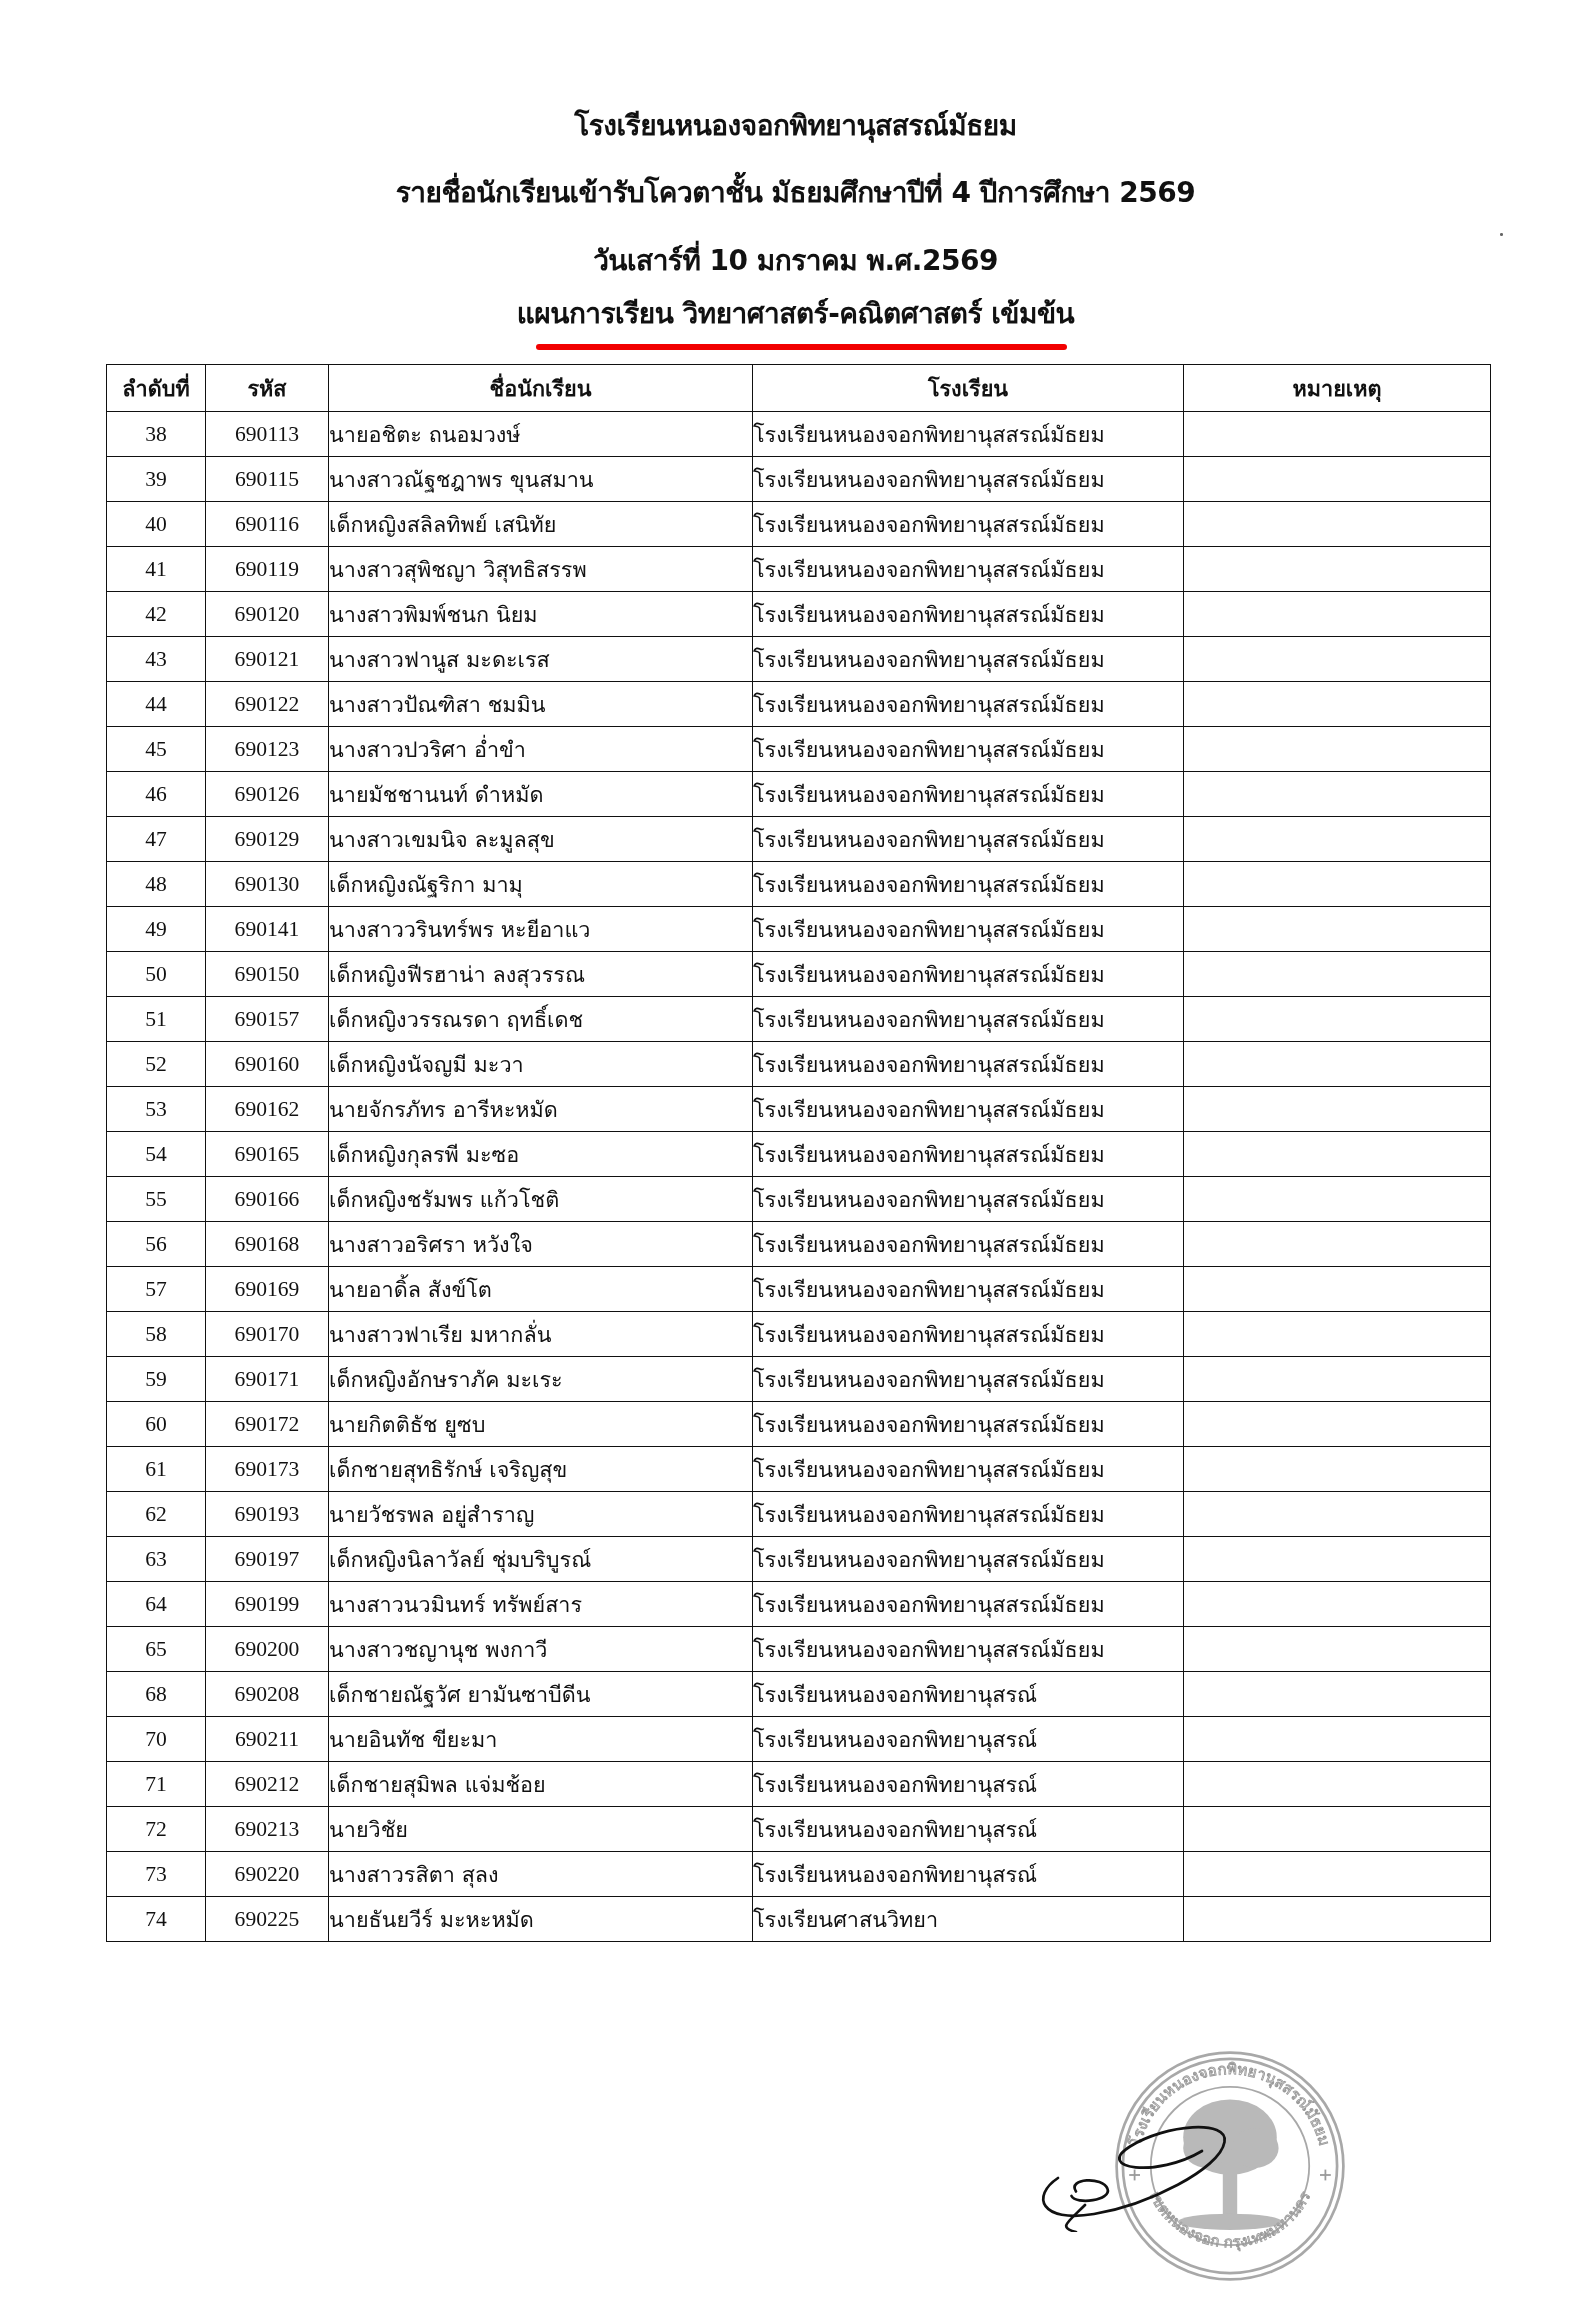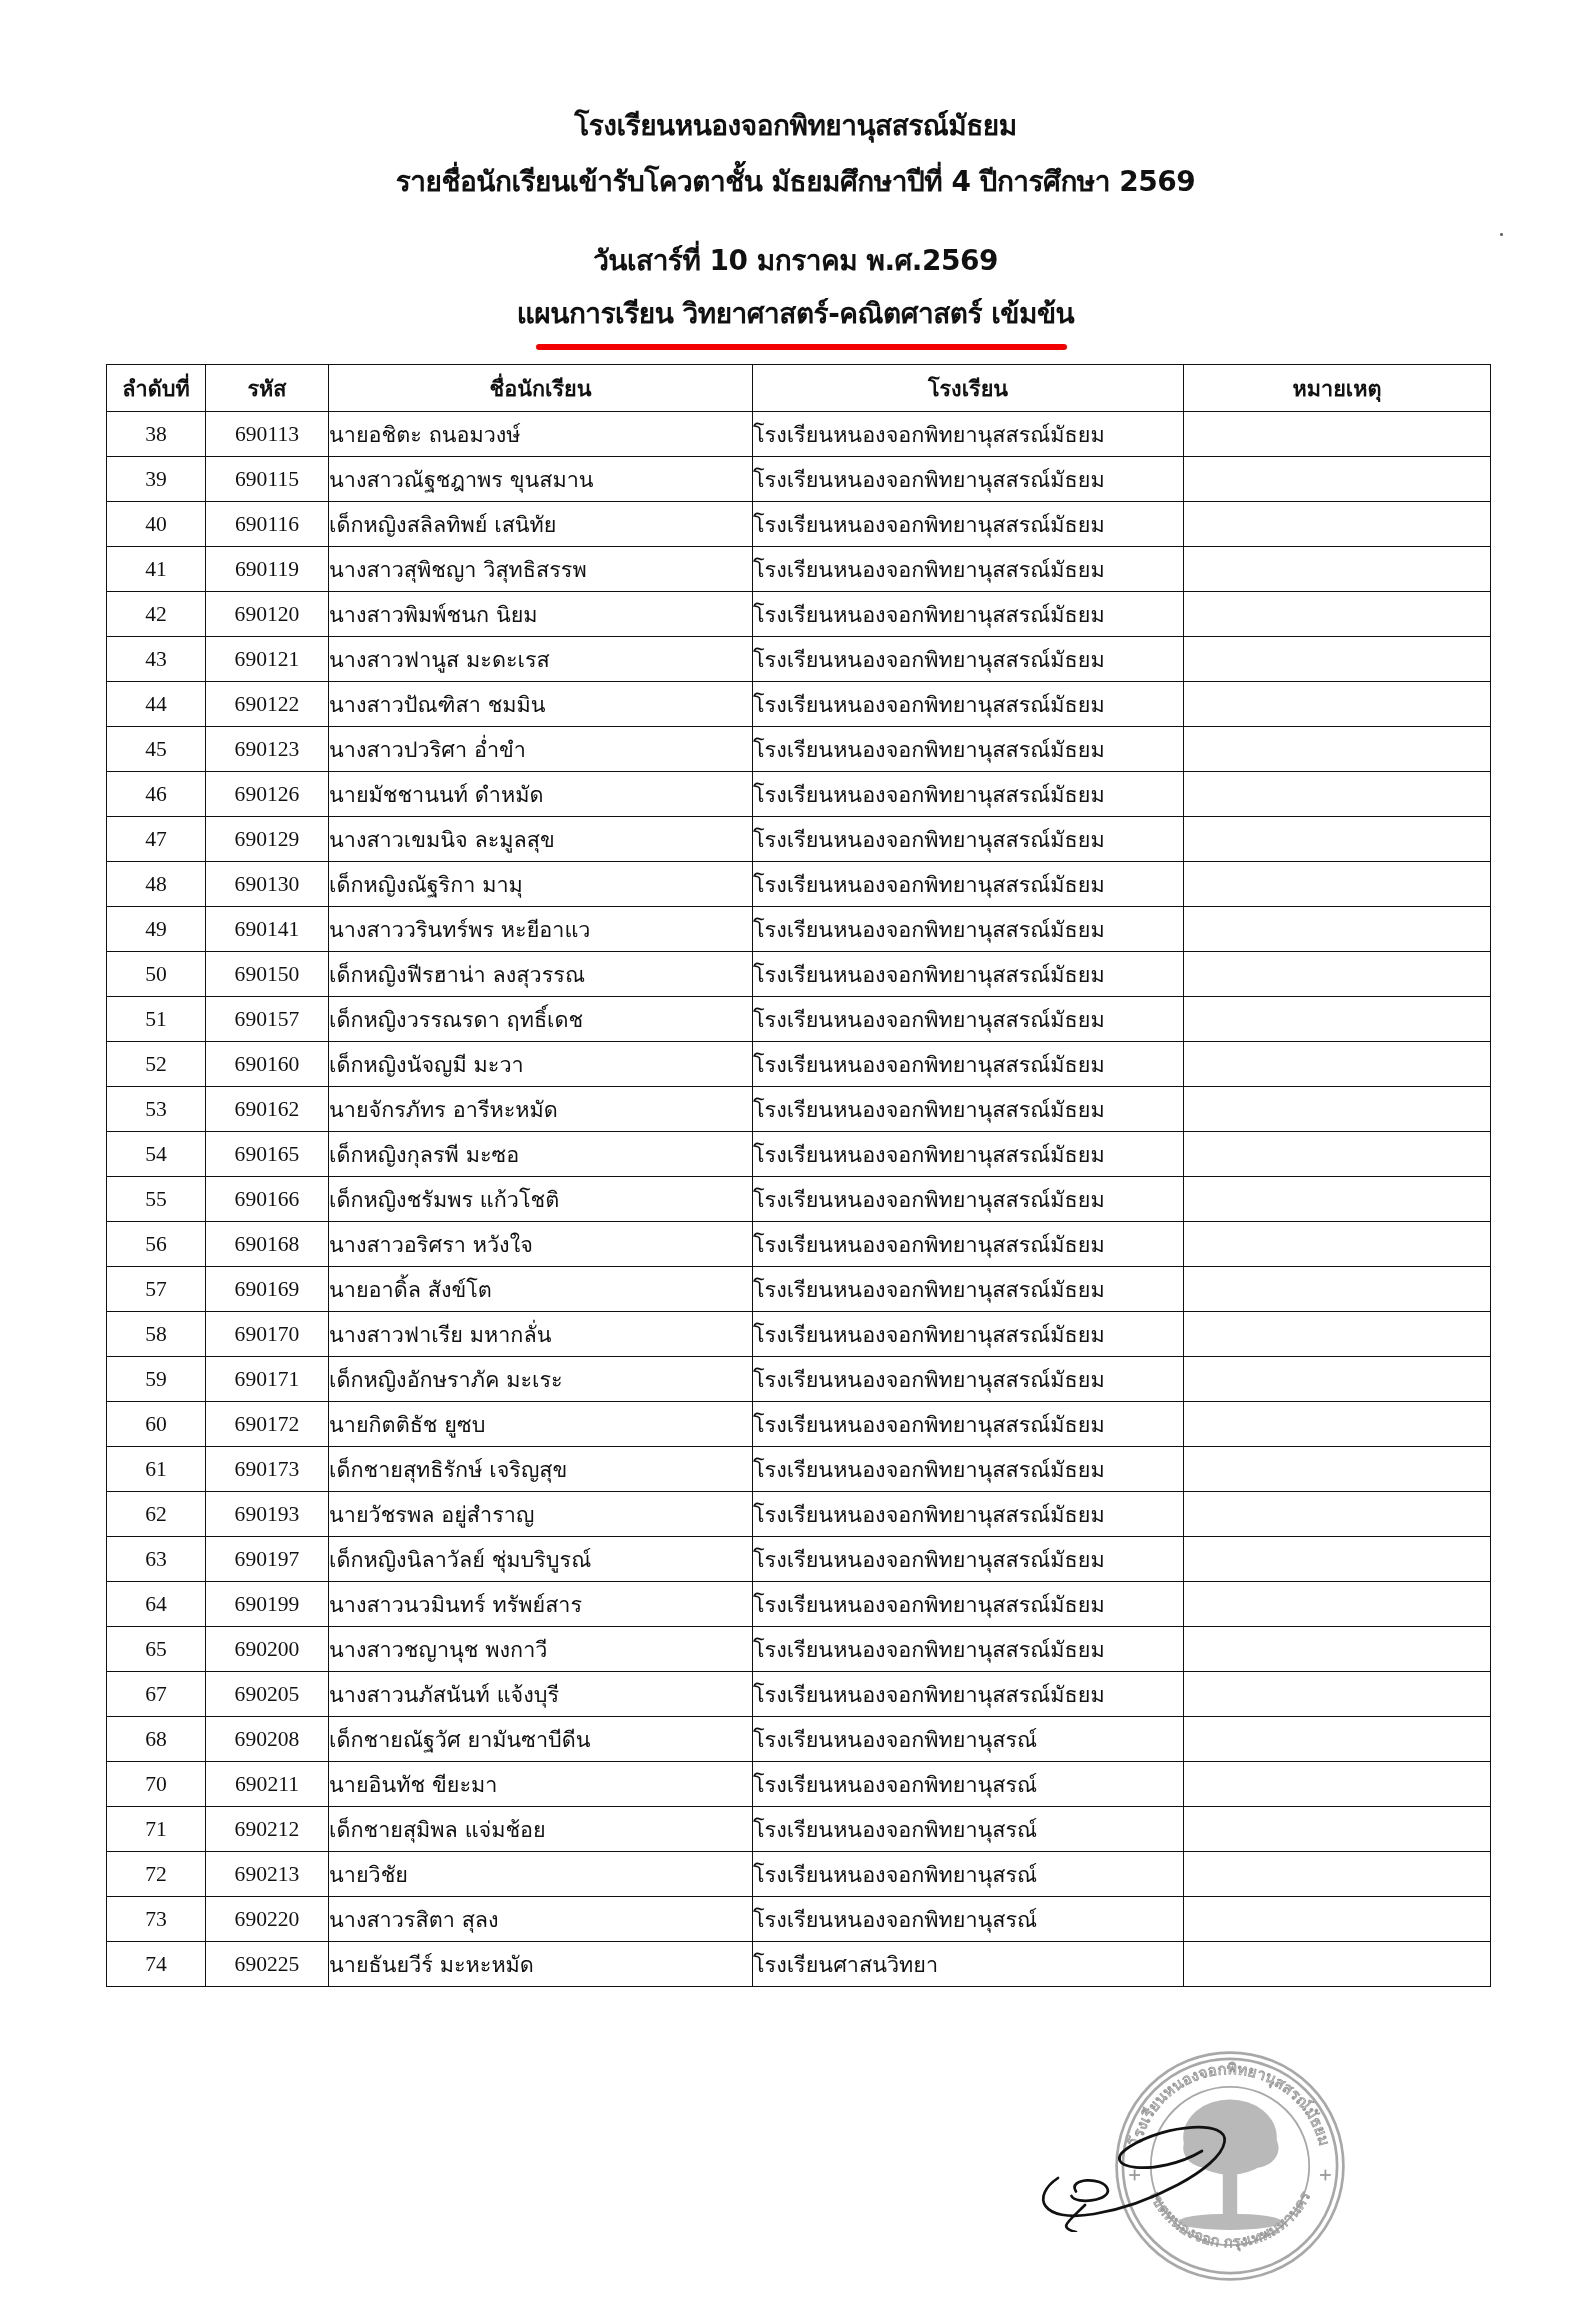--- a/index.html
+++ b/index.html
@@ -8,21 +8,21 @@
     font-family: "DejaVu Serif", "Liberation Serif", serif;
     color: #111111;
   }
   .title {
     position: absolute; left: 0; width: 1591px; text-align: center;
     font-family: "DejaVu Sans", "Liberation Sans", sans-serif;
     font-weight: bold; font-size: 28px; line-height: 36px;
     letter-spacing: -0.5px;
   }
   .t1 { top: 108px; }
-  .t2 { top: 164px; }
+  .t2 { top: 175px; }
   .t3 { top: 243px; }
   .t4 { top: 296px; }
   .red-underline {
     position: absolute; left: 536px; top: 344px; width: 531px; height: 6.3px;
     background: #f20000; border-radius: 3.6px;
   }
   .speck { position:absolute; left:1500px; top:233px; width:2.7px; height:2.7px; background:#666; border-radius:50%; }
   table.roster {
     position: absolute; left: 106px; top: 364px;
     width: 1384px; border-collapse: collapse;
@@ -271,27 +271,20 @@
           <td class="no">64</td>
           <td class="sid">690199</td>
           <td class="name">นางสาวนวมินทร์ ทรัพย์สาร</td>
           <td class="school">โรงเรียนหนองจอกพิทยานุสสรณ์มัธยม</td>
           <td class="remark"></td>
         </tr>
         <tr>
           <td class="no">65</td>
           <td class="sid">690200</td>
           <td class="name">นางสาวชญานุช    พงกาวี</td>
-          <td class="school">โรงเรียนหนองจอกพิทยานุสสรณ์มัธยม</td>
-          <td class="remark"></td>
-        </tr>
-        <tr>
-          <td class="no">67</td>
-          <td class="sid">690205</td>
-          <td class="name">นางสาวนภัสนันท์ แจ้งบุรี</td>
           <td class="school">โรงเรียนหนองจอกพิทยานุสสรณ์มัธยม</td>
           <td class="remark"></td>
         </tr>
         <tr>
           <td class="no">68</td>
           <td class="sid">690208</td>
           <td class="name">เด็กชายณัฐวัศ ยามันซาบีดีน</td>
           <td class="school">โรงเรียนหนองจอกพิทยานุสรณ์</td>
           <td class="remark"></td>
         </tr>

